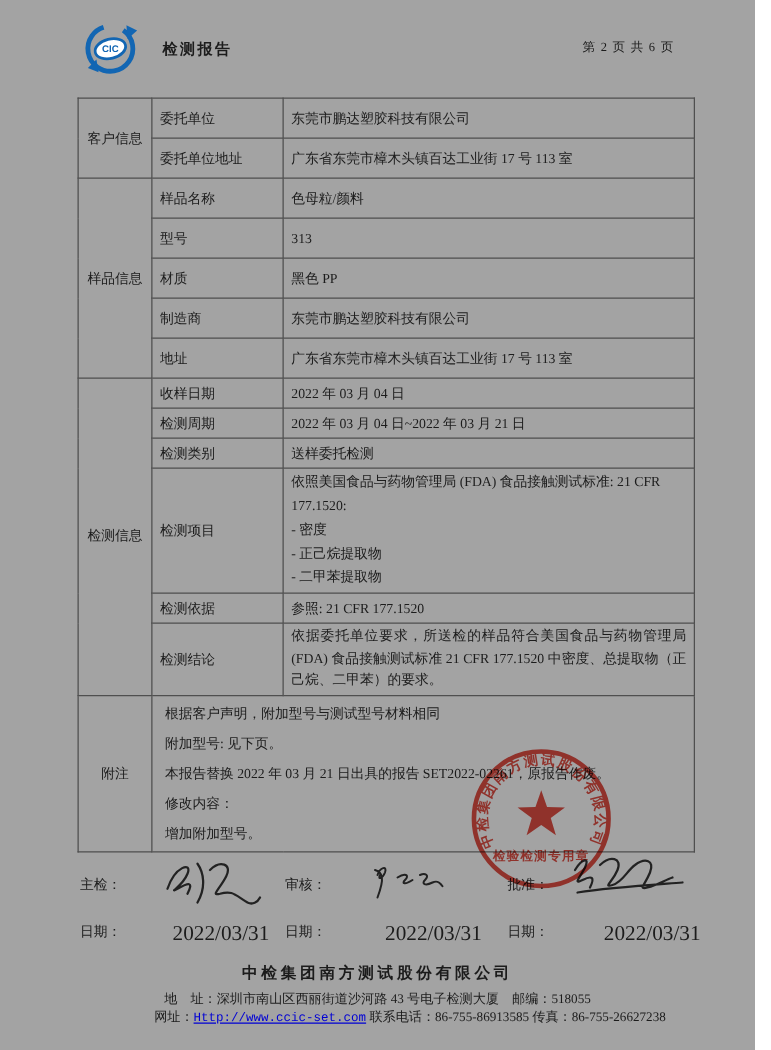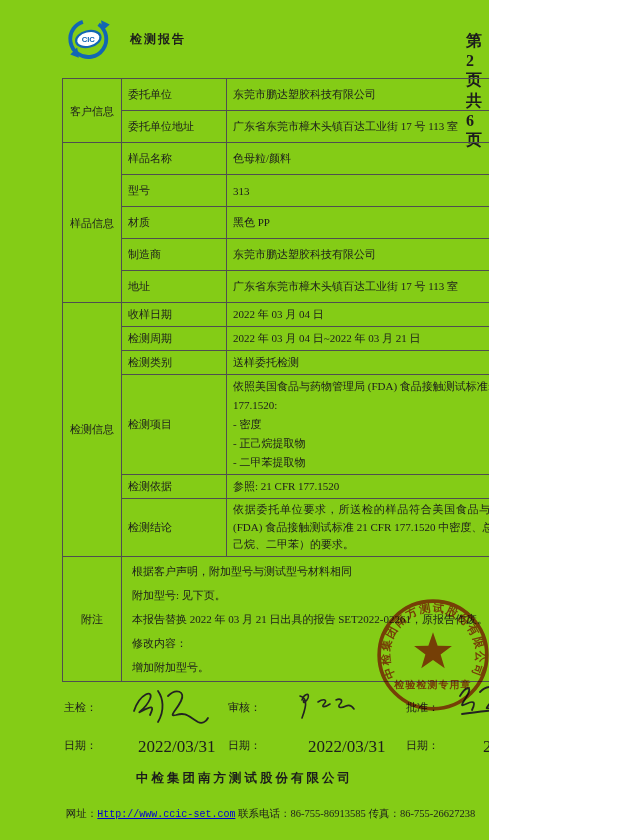--- a/index.html
+++ b/index.html
@@ -1,22 +1,22 @@
 <!DOCTYPE html>
 <html><head>
 <meta charset="utf-8">
 <style>
   html,body{margin:0;padding:0;background:#ffffff;}
-  .page{position:relative;width:489px;height:840px;background:#84cc16;overflow:hidden;
+  .page{position:relative;width:604px;height:840px;background:#a3a3a3;overflow:hidden;
         font-family:"Liberation Serif","DejaVu Serif",serif;color:#1c1c1c;}
   
   .logo{position:absolute;left:64px;top:15px;width:52px;height:48px;}
   .report-title{position:absolute;left:130px;top:31px;font-size:12px;font-weight:bold;letter-spacing:2px;}
   .report-no{position:absolute;left:255px;top:31px;font-size:12px;font-weight:bold;}
-  .page-indicator{position:absolute;left:466px;top:31px;font-size:16px;font-weight:bold;letter-spacing:1px;}
+  .page-indicator{position:absolute;left:466px;top:31px;font-size:10px;font-weight:normal;letter-spacing:1px;}
   
   table.report{position:absolute;left:62px;top:78px;width:494px;border-collapse:collapse;table-layout:fixed;}
   table.report td{border:1px solid #4f4f4f;font-size:11px;vertical-align:middle;padding:2px 6px;}
   td.sec{width:46px;text-align:center;word-break:break-all;line-height:24px;padding:2px 11px;}
   td.field{width:92px;padding-left:10px;margin-top:22px;}
   td.val{padding-left:12px;padding-right:10px;}
   tr.h32{height:32px;}  tr.h24{height:24px;}
   .cell-lines div{line-height:19px;}
   .just{text-align:justify;line-height:17.5px;padding-top:4px;padding-bottom:4px;margin-left:38px;}
   .note-lines div{line-height:24px;}
@@ -158,19 +158,20 @@
     <text font-size="15.5" letter-spacing="2" fill="#dd3529" font-weight="bold">
       <textPath href="#arcT">中检集团南方测试股份有限公司</textPath>
     </text>
     <text x="80" y="125" text-anchor="middle" font-size="13.5" letter-spacing="1.5" fill="#dd3529" font-weight="bold">检验检测专用章</text>
     <text font-size="6" fill="#dd3529">
       <textPath href="#arcB">· · · · · · · · · ·</textPath>
     </text>
   </svg>
 
   <div class="footer-company">中检集团南方测试股份有限公司</div>
+  <div class="footer-address">地　址：深圳市南山区西丽街道沙河路 43 号电子检测大厦　邮编：518055</div>
   <div class="footer-web">
     <span>网址：</span><a href="#" class="weblink">Http://www.ccic-set.com</a>
     <span>联系电话：86-755-86913585</span>
     <span>传真：86-755-26627238</span>
   </div>
 
 </div>
 
 </body></html>

